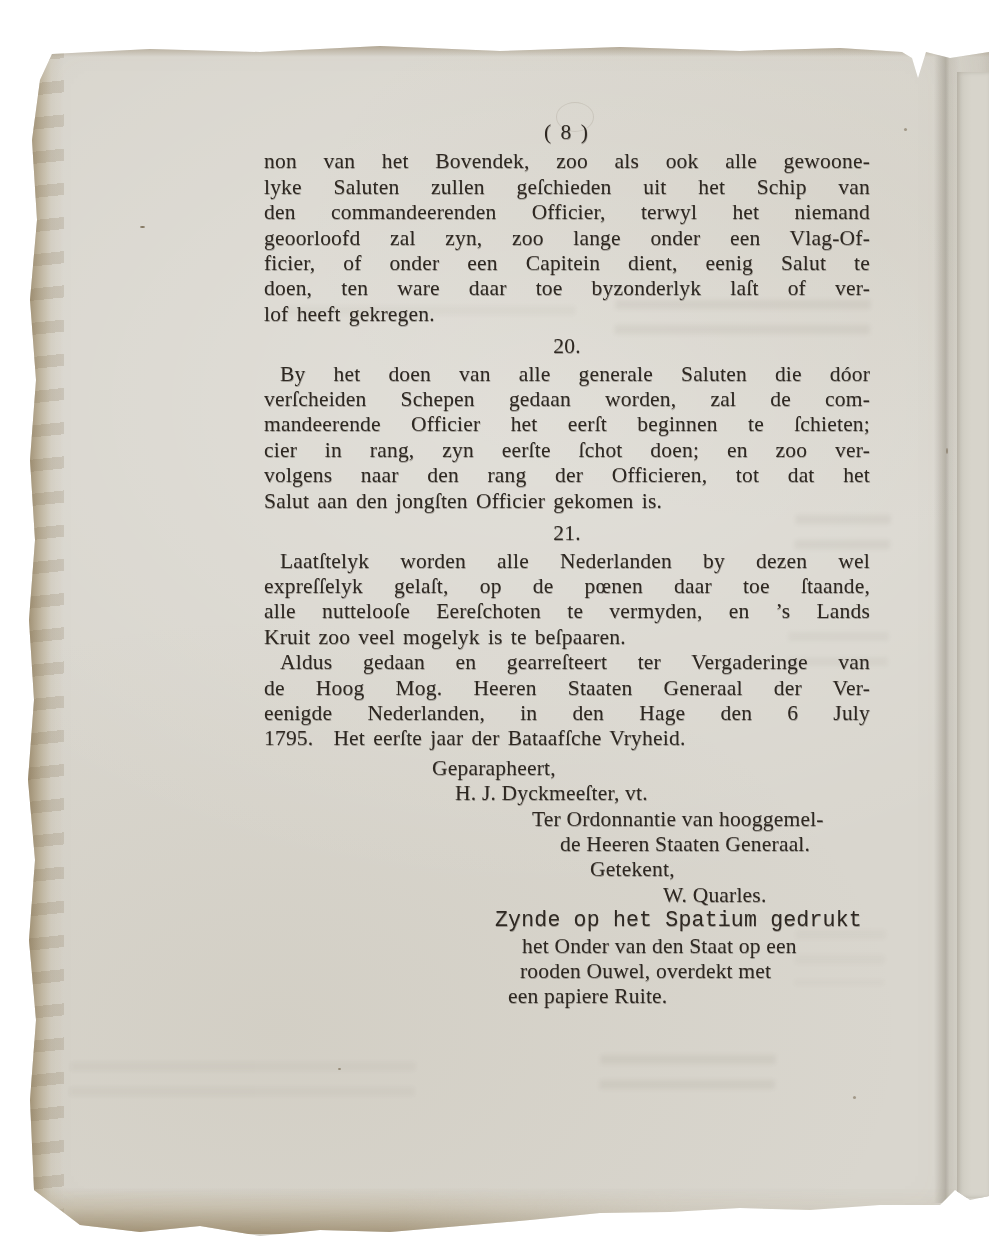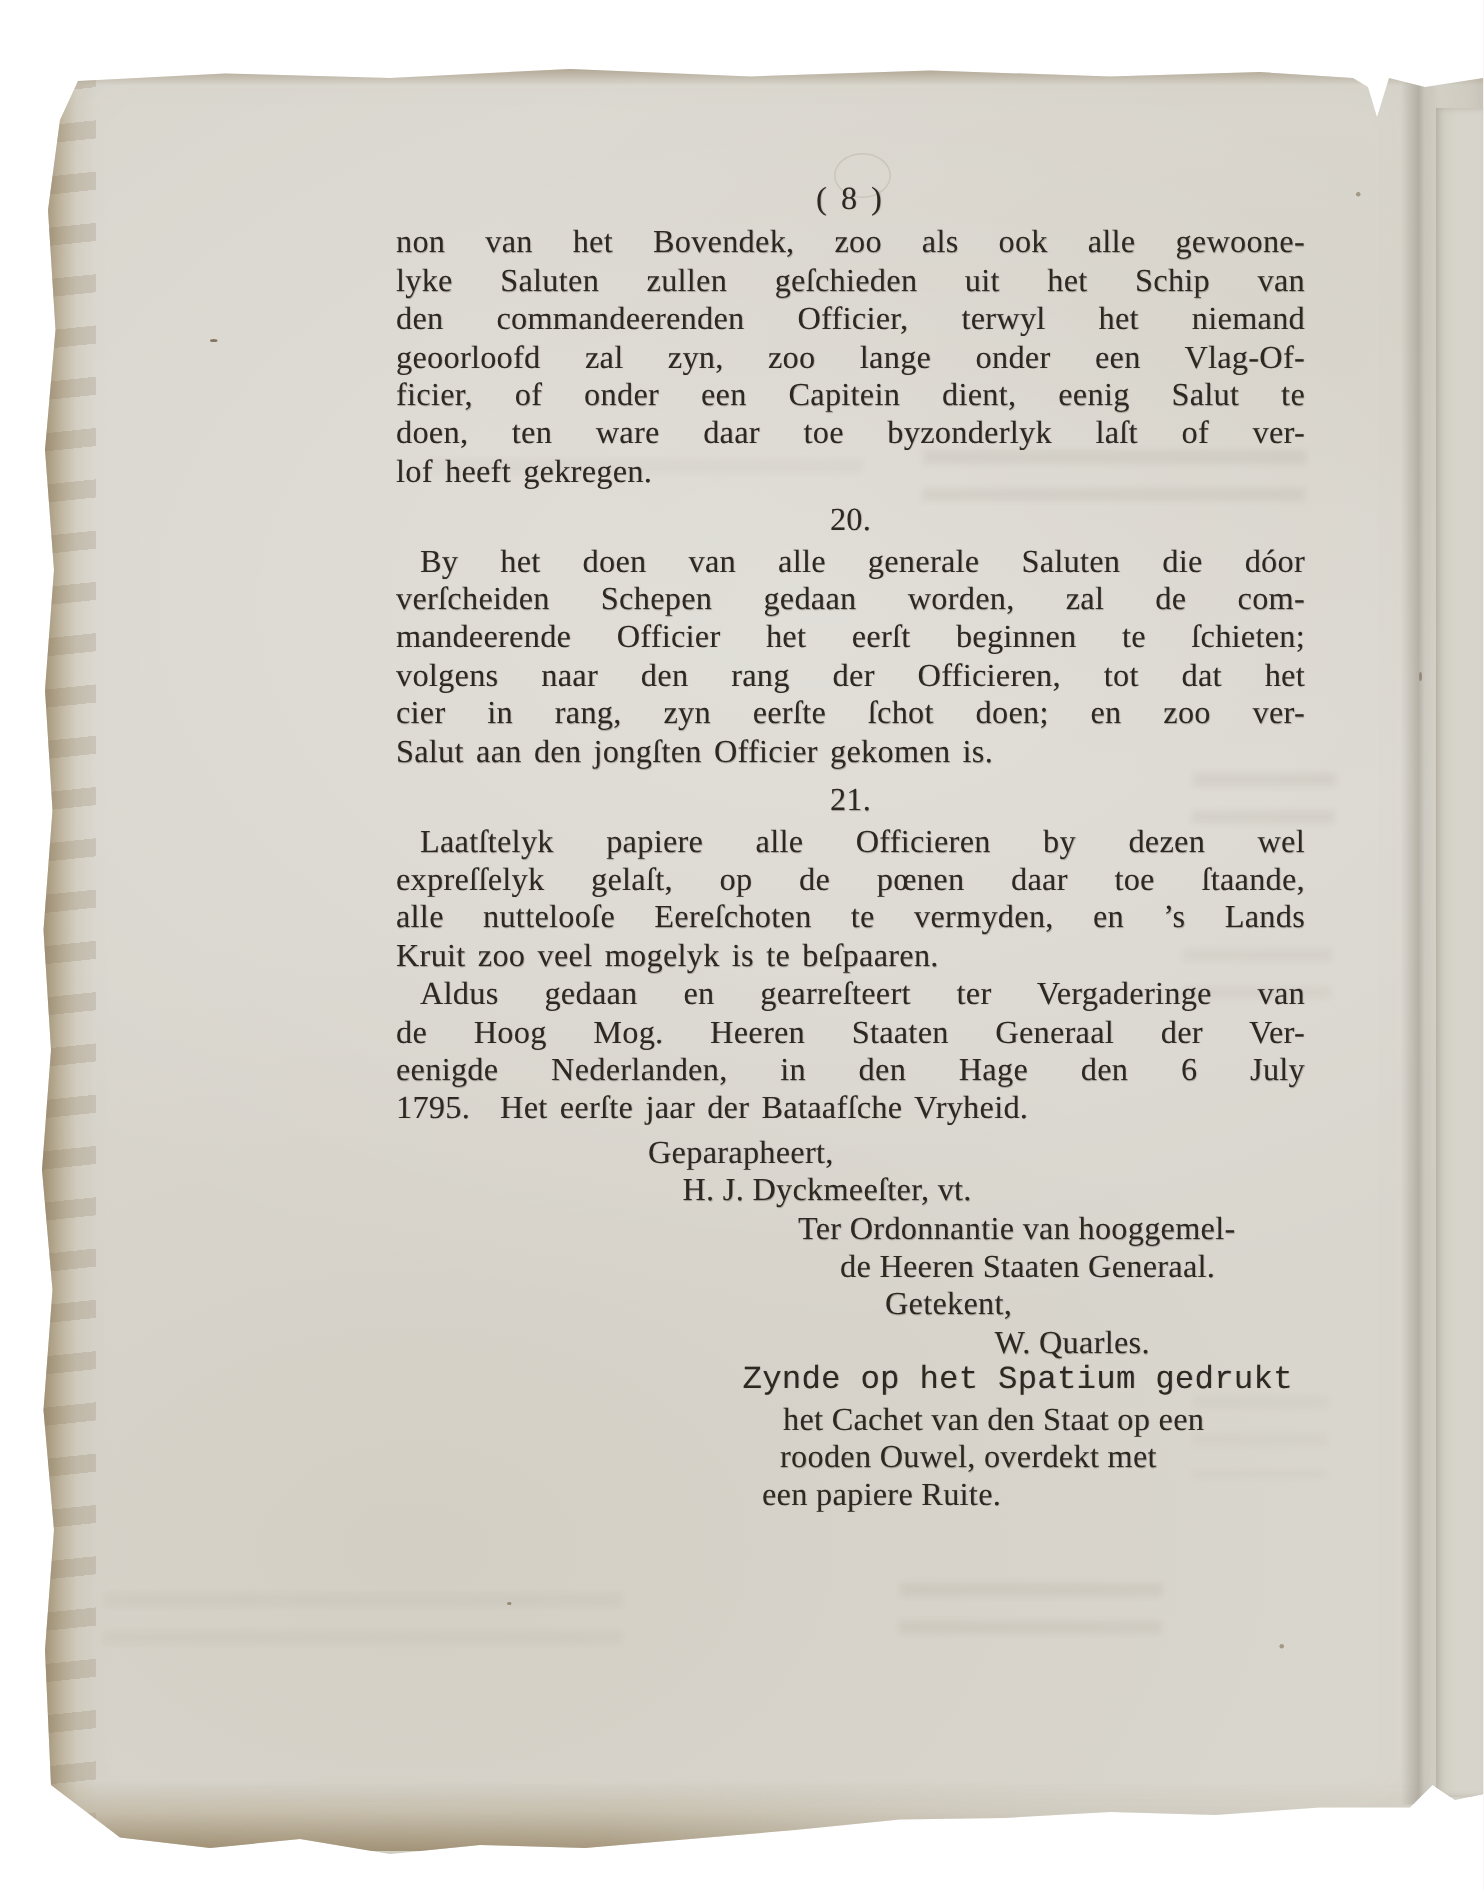--- a/index.html
+++ b/index.html
@@ -152,29 +152,29 @@
         <div class="line">doen, ten ware daar toe byzonderlyk laſt of ver-</div>
         <div class="line last">lof heeft gekregen.</div>
       </div>
 
       <div class="sec-head">20.</div>
 
       <div>
         <div class="line indent">By het doen van alle generale Saluten die dóor</div>
         <div class="line">verſcheiden Schepen gedaan worden, zal de com-</div>
         <div class="line">mandeerende Officier het eerſt beginnen te ſchieten;</div>
+        <div class="line">cier in rang, zyn eerſte ſchot doen; en zoo ver-</div>
         <div class="line">volgens naar den rang der Officieren, tot dat het</div>
-        <div class="line">cier in rang, zyn eerſte ſchot doen; en zoo ver-</div>
         <div class="line last">Salut aan den jongſten Officier gekomen is.</div>
       </div>
 
       <div class="sec-head">21.</div>
 
       <div>
-        <div class="line indent">Laatſtelyk papiere alle Officieren by dezen wel</div>
+        <div class="line indent">Laatſtelyk worden alle Nederlanden by dezen wel</div>
         <div class="line">expreſſelyk gelaſt, op de pœnen daar toe ſtaande,</div>
         <div class="line">alle nuttelooſe Eereſchoten te vermyden, en ’s Lands</div>
         <div class="line last">Kruit zoo veel mogelyk is te beſpaaren.</div>
       </div>
 
       <div>
         <div class="line indent">Aldus gedaan en gearreſteert ter Vergaderinge van</div>
         <div class="line">de Hoog Mog. Heeren Staaten Generaal der Ver-</div>
         <div class="line">eenigde Nederlanden, in den Hage den 6 July</div>
         <div class="line last">
@@ -185,19 +185,19 @@
       <div>
         <div class="sig s-gep">Geparapheert,</div>
         <div class="sig s-dyk">
           <span class="it">H. J. Dyckmeeſter</span><span>, vt.</span>
         </div>
         <div class="sig s-ter it">Ter Ordonnantie van hooggemel-</div>
         <div class="sig s-deh it">de Heeren Staaten Generaal.</div>
         <div class="sig s-get">Getekent,</div>
         <div class="sig s-qua it">W. Quarles.</div>
         <div class="sig s-zyn">Zynde op het Spatium gedrukt</div>
-        <div class="sig s-cac">het Cachet van den Staat op een</div>
+        <div class="sig s-cac">het Onder van den Staat op een</div>
         <div class="sig s-roo">rooden Ouwel, overdekt met</div>
         <div class="sig s-een">een papiere Ruite.</div>
       </div>
     </div>
   </div>
 </div>
 
 </body></html>

